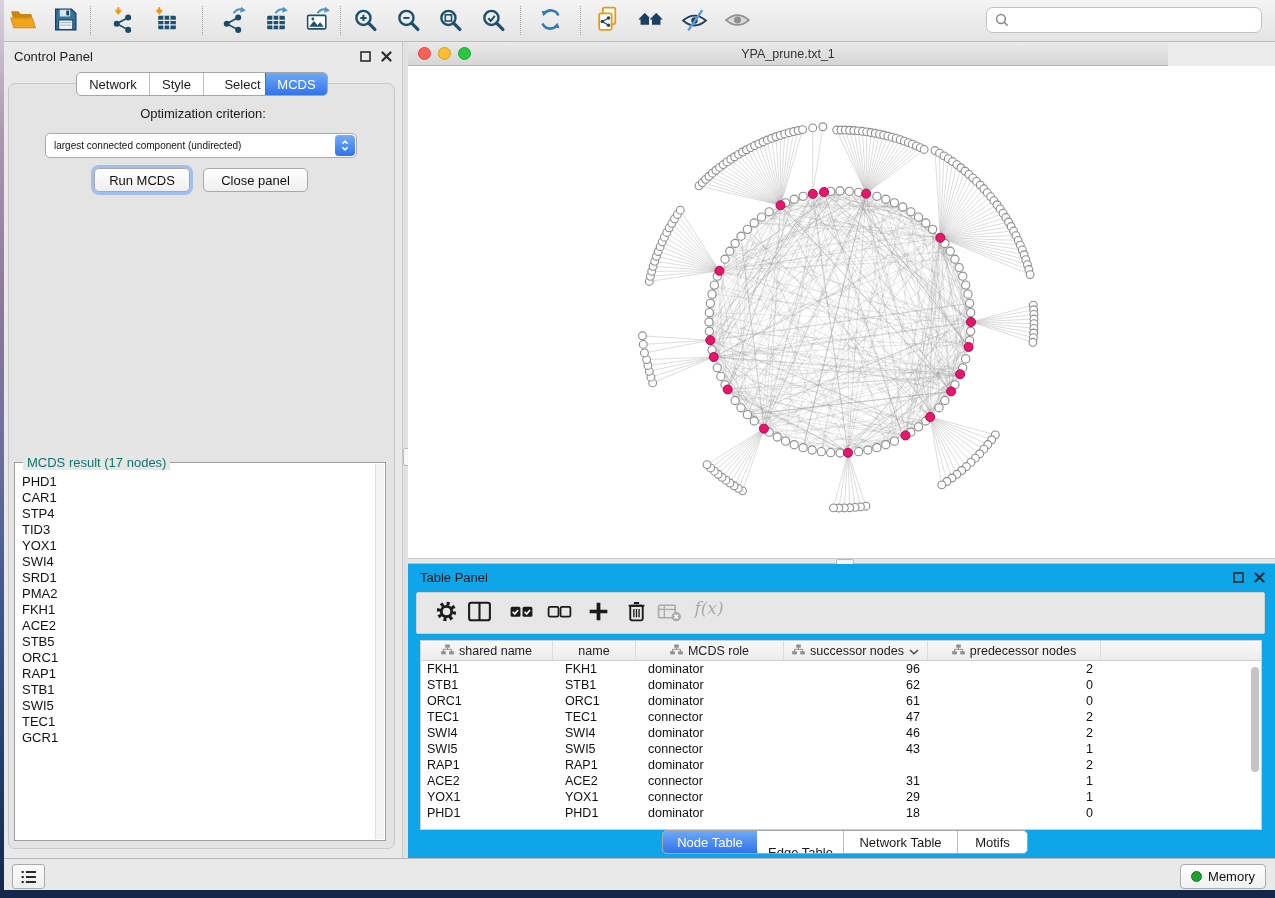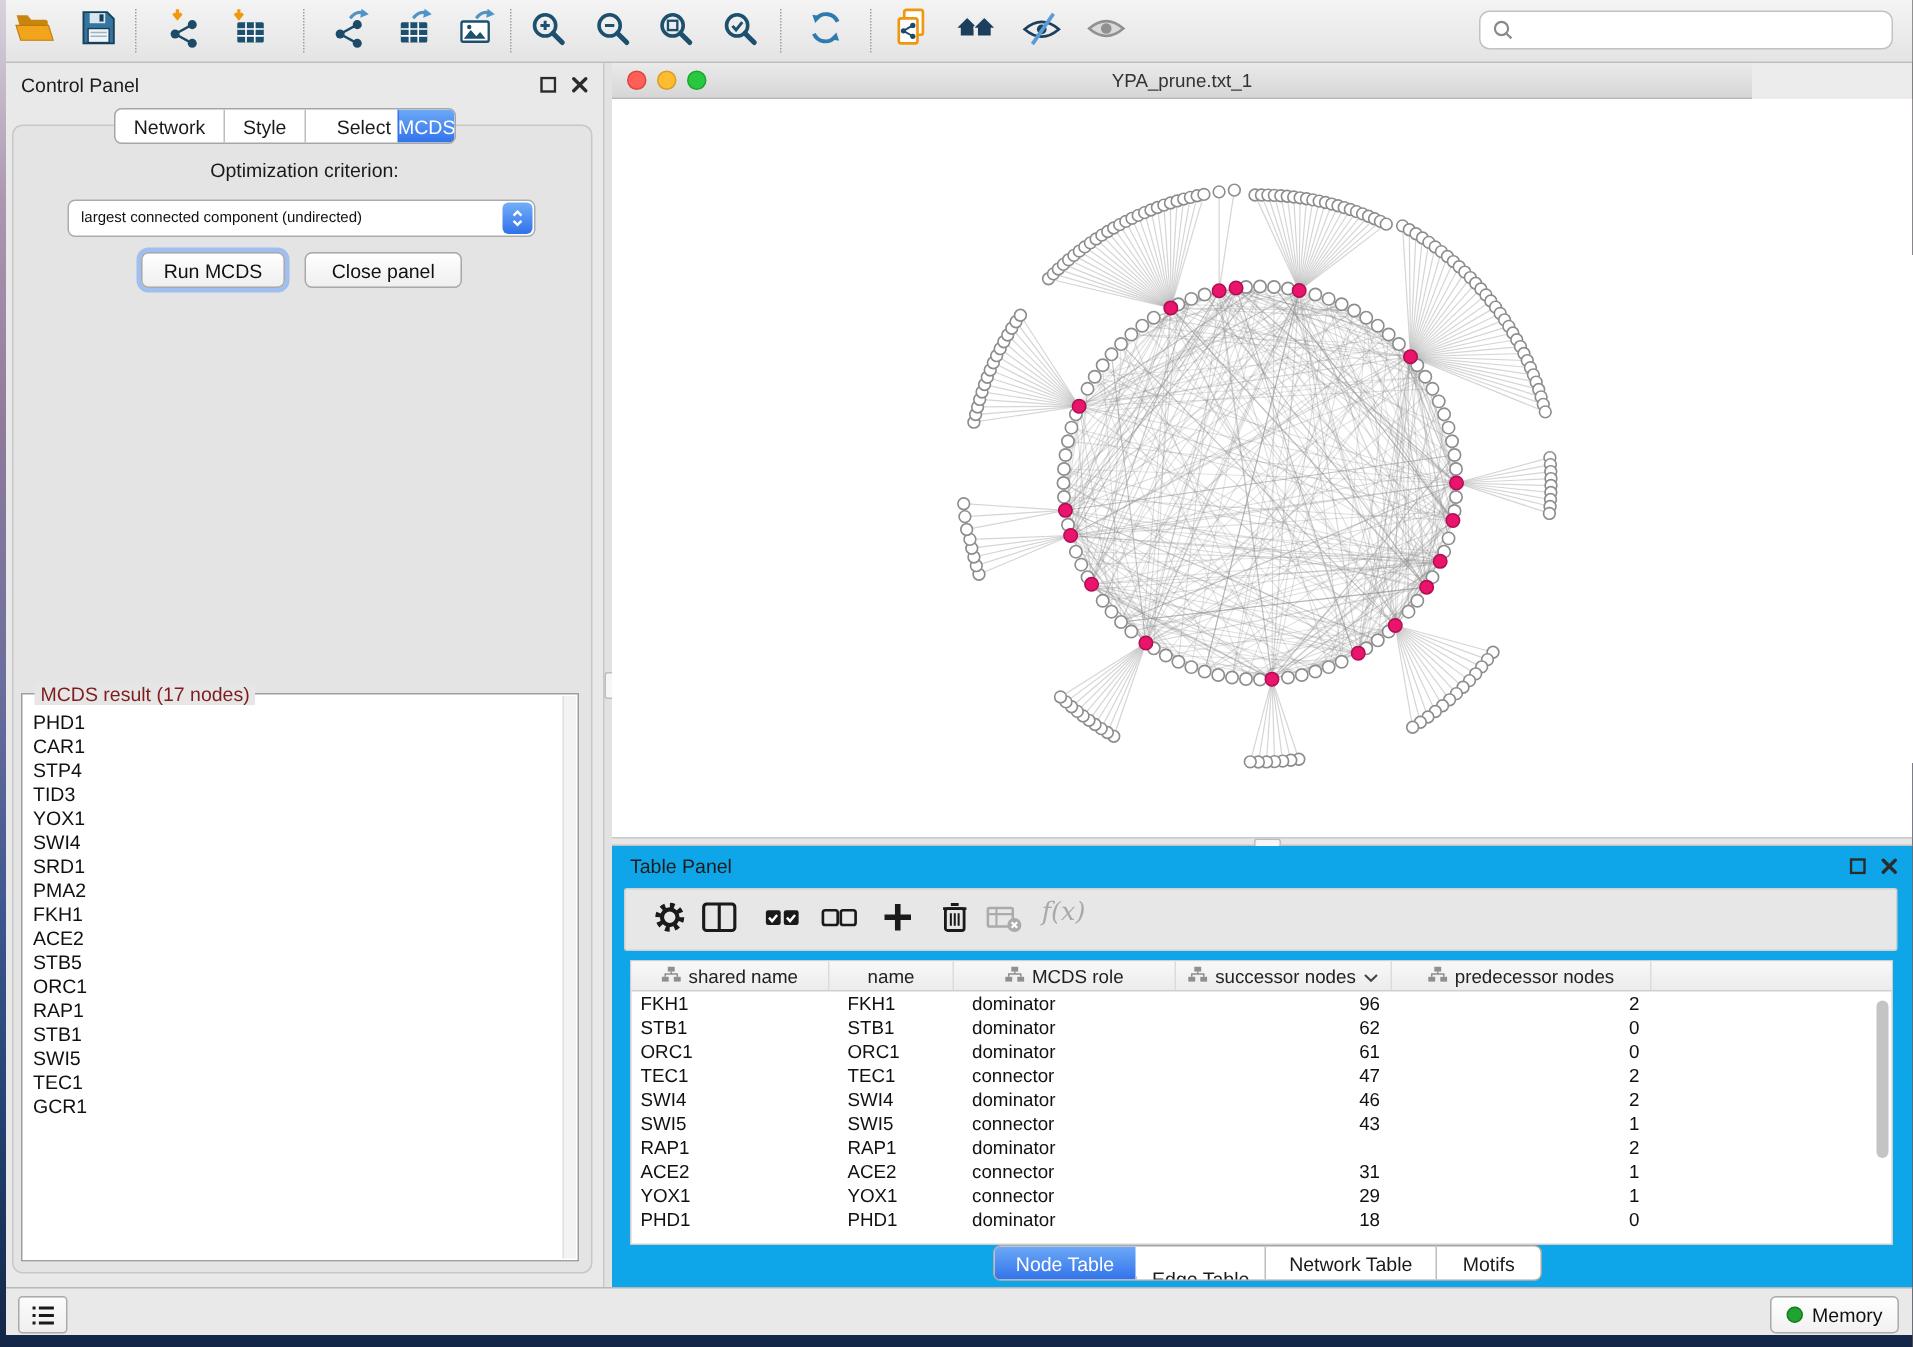--- a/index.html
+++ b/index.html
@@ -31,21 +31,21 @@
   .opt-label{position:absolute;top:64px;left:0;width:100%;text-align:center;font-size:13px;color:#1a1a1a;}
   .dropdown{position:absolute;left:41px;top:91px;width:312px;height:25px;background:#fff;border:1px solid #ababab;
     border-radius:5px;display:flex;align-items:center;box-sizing:border-box;}
   .dropdown .dd-text{flex:1;font-size:10px;padding-left:8px;color:#111;white-space:nowrap;overflow:hidden;}
   .dropdown .stepper{width:20px;height:21px;margin-right:1px;border-radius:4px;
     background:linear-gradient(#74aef8,#2f72ea);display:flex;align-items:center;justify-content:center;}
   .btn{position:absolute;height:24px;background:linear-gradient(#ffffff,#efefef);border:1px solid #a9a9a9;
     border-radius:5px;font-size:13px;color:#111;display:flex;align-items:center;justify-content:center;box-sizing:border-box;}
   .btn.focus{box-shadow:0 0 0 3px rgba(104,160,250,.55);}
   .group-box{position:absolute;left:10px;top:420px;width:370px;height:377px;border:1px solid #9f9f9f;background:#fff;}
-  .group-legend{position:absolute;top:-8px;left:8px;background:#e6e6e6;padding:0 4px;font-size:13px;color:#7f1d1d;}
+  .group-legend{position:absolute;top:-8px;left:8px;background:#e6e6e6;padding:0 4px;font-size:13px;color:#0f766e;}
   .mcds-list{position:absolute;left:0;top:4px;right:9px;bottom:0;overflow:hidden;padding-top:7px;}
   .mcds-item{height:16px;line-height:16px;font-size:13px;padding-left:7px;color:#111;}
   .list-track{position:absolute;top:1px;bottom:1px;right:1px;width:8px;background:#f3f3f3;border-left:1px solid #e0e0e0;}
 
   
   .vsplit{position:absolute;left:398px;top:42px;width:6px;height:816px;background:#e2e2e2;border-left:1px solid #c9c9c9;box-sizing:border-box;}
   .vgrab{position:absolute;left:0px;top:406px;width:5px;height:16px;background:#f6f6f6;border:1px solid #bdbdbd;border-radius:2px;}
   .hsplit{position:absolute;left:404px;top:558px;width:867px;height:6px;background:#e6e6e6;border-top:1px solid #c9c9c9;border-bottom:1px solid #c2c2c2;box-sizing:border-box;}
   .hgrab{position:absolute;left:428px;top:0px;width:16px;height:4px;background:#f6f6f6;border:1px solid #bdbdbd;border-radius:2px;}
 
@@ -265,21 +265,21 @@
           </svg>
         <svg width="11" height="11" viewBox="0 0 11 11">
             <path d="M1.5 1.5l8 8M9.5 1.5l-8 8" stroke="#2b2b2b" stroke-width="2.2" stroke-linecap="round"></path>
           </svg>
       </div>
       <div class="inner-panel"></div>
       <div class="seg" id="cp-tabs" style="left:72px;top:30px;">
           <div class="seg-btn" style="width: 72px;">Network</div>
           <div class="seg-btn" style="width: 54px;">Style</div>
           <div class="seg-btn" style="width: 62px; padding-left: 16px;">Select</div>
-          <div class="seg-btn active" style="width: 38px;">MCDS</div>
+          <div class="seg-btn active" style="width: 62px;">MCDS</div>
         </div>
       <div class="opt-label">Optimization criterion:</div>
       <div class="dropdown">
         <span class="dd-text">largest connected component (undirected)</span>
         <span class="stepper">
           <svg width="14" height="13" viewBox="0 0 16 13">
               <path d="M5 4.5L8 1.5 11 4.5M5 8.5L8 11.5 11 8.5" stroke="#fff" stroke-width="1.8" fill="none"></path>
             </svg>
         </span>
       </div>

